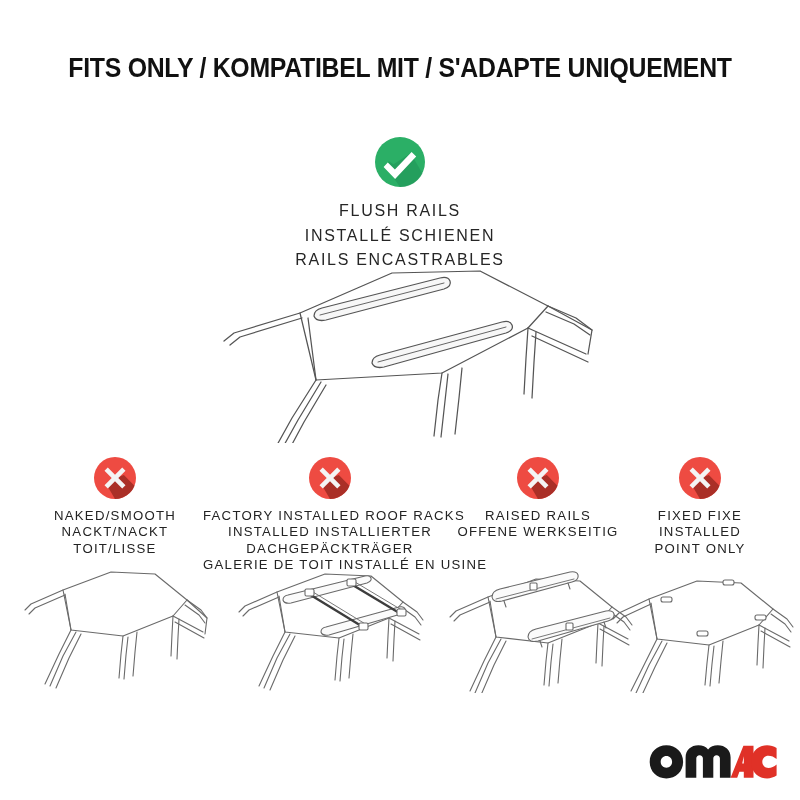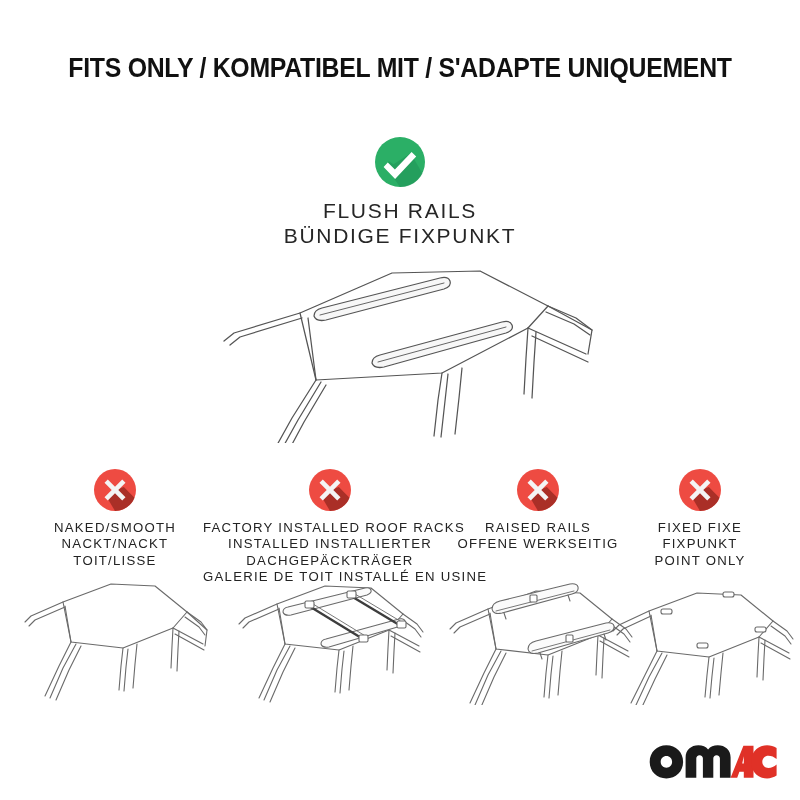--- a/index.html
+++ b/index.html
@@ -53,21 +53,21 @@
   .badge-red {
     width: 44px;
     height: 44px;
     margin: 0 auto;
     position: relative;
     display: block;
   }
   .primary-labels {
     margin-top: 11px;
     color: #262626;
-    font-size: 21px;
+    font-size: 16px;
     line-height: 24.5px;
     letter-spacing: 1.7px;
     font-weight: normal;
   }
   .primary-labels .ln {
     display: block;
     white-space: nowrap;
   }
 
   
@@ -82,21 +82,21 @@
   
   .bottom-row {
     position: absolute;
     left: 0;
     top: 452px;
     width: 800px;
     height: 250px;
   }
   .bottom-col {
     position: absolute;
-    top: 16px;
+    top: 4px;
     text-align: center;
   }
   .bottom-col .labels {
     margin-top: 8px;
     color: #232323;
     font-size: 13.2px;
     line-height: 16.4px;
     letter-spacing: 1.25px;
     font-weight: normal;
   }
@@ -147,21 +147,22 @@
   <div class="badge-green">
     <svg viewBox="0 0 52 52" width="52" height="52" aria-hidden="true">
       <circle cx="26" cy="26" r="25" fill="#2BAF66"></circle>
       <path d="M26 51 A25 25 0 0 0 48.5 37.5 L36.6 17.2 L19.6 28.2 L14.8 25.2 L12.4 31.5 Z" fill="#1F9256" opacity="0.55"></path>
       <path d="M13.8 26.4 L20.9 33.4 L37.6 15.9 L42.2 20.6 L21.1 42.9 L9.6 31.0 Z" fill="#ffffff"></path>
     </svg>
   </div>
 
   <div class="primary-labels">
     <span class="ln">FLUSH RAILS</span>
-    <span class="ln">BÜNDIGE FIXPUNKT</span>
+    <span class="ln">INSTALLÉ SCHIENEN</span>
+    <span class="ln">RAILS ENCASTRABLES</span>
   </div>
 </div>
 
 <div class="main-illustration">
   <svg viewBox="0 0 430 185" width="430" height="185" aria-hidden="true">
     <g fill="none" stroke="#555555" stroke-width="1.25" stroke-linecap="round" stroke-linejoin="round">
 
       <path d="M104 55 L196 15 L284 13 L352 48 L332 70 L246 115 L120 122 Z" fill="#ffffff"></path>
 
       <path d="M104 55 L38 75 L28 83"></path>
@@ -337,21 +338,21 @@
   <div class="bottom-col col-3">
     <div class="badge-red">
       <svg viewBox="0 0 44 44" width="44" height="44" aria-hidden="true">
         <circle cx="22" cy="22" r="21" fill="#EE4B42"></circle>
         <path d="M22 43 A21 21 0 0 0 41.5 29.7 L30.8 19 L22.5 22.2 L14.5 30.2 Z" fill="#9E2A22" opacity="0.85"></path>
         <path d="M14.8 11.5 L22 18.7 L29.2 11.5 L32.5 14.8 L25.3 22 L32.5 29.2 L29.2 32.5 L22 25.3 L14.8 32.5 L11.5 29.2 L18.7 22 L11.5 14.8 Z" fill="#f4f4f4"></path>
       </svg>
     </div>
     <div class="labels">
       <span class="ln">FIXED FIXE</span>
-      <span class="ln">FIXPUNKT</span>
+      <span class="ln">INSTALLED</span>
       <span class="ln">POINT ONLY</span>
     </div>
     <div class="thumb">
       <svg viewBox="0 0 190 140" width="190" height="140" aria-hidden="true">
         <g fill="none" stroke="#6a6a6a" stroke-width="1.1" stroke-linecap="round" stroke-linejoin="round">
           <path d="M44 46 L92 28 L136 30 L168 56 L154 72 L104 92 L52 86 Z" fill="#ffffff"></path>
           <path d="M44 46 L14 60 L8 66"></path>
           <path d="M46 51 L18 64 L12 70"></path>
           <path d="M52 86 L46 50"></path>
           <path d="M52 86 L40 110 L26 138"></path>

